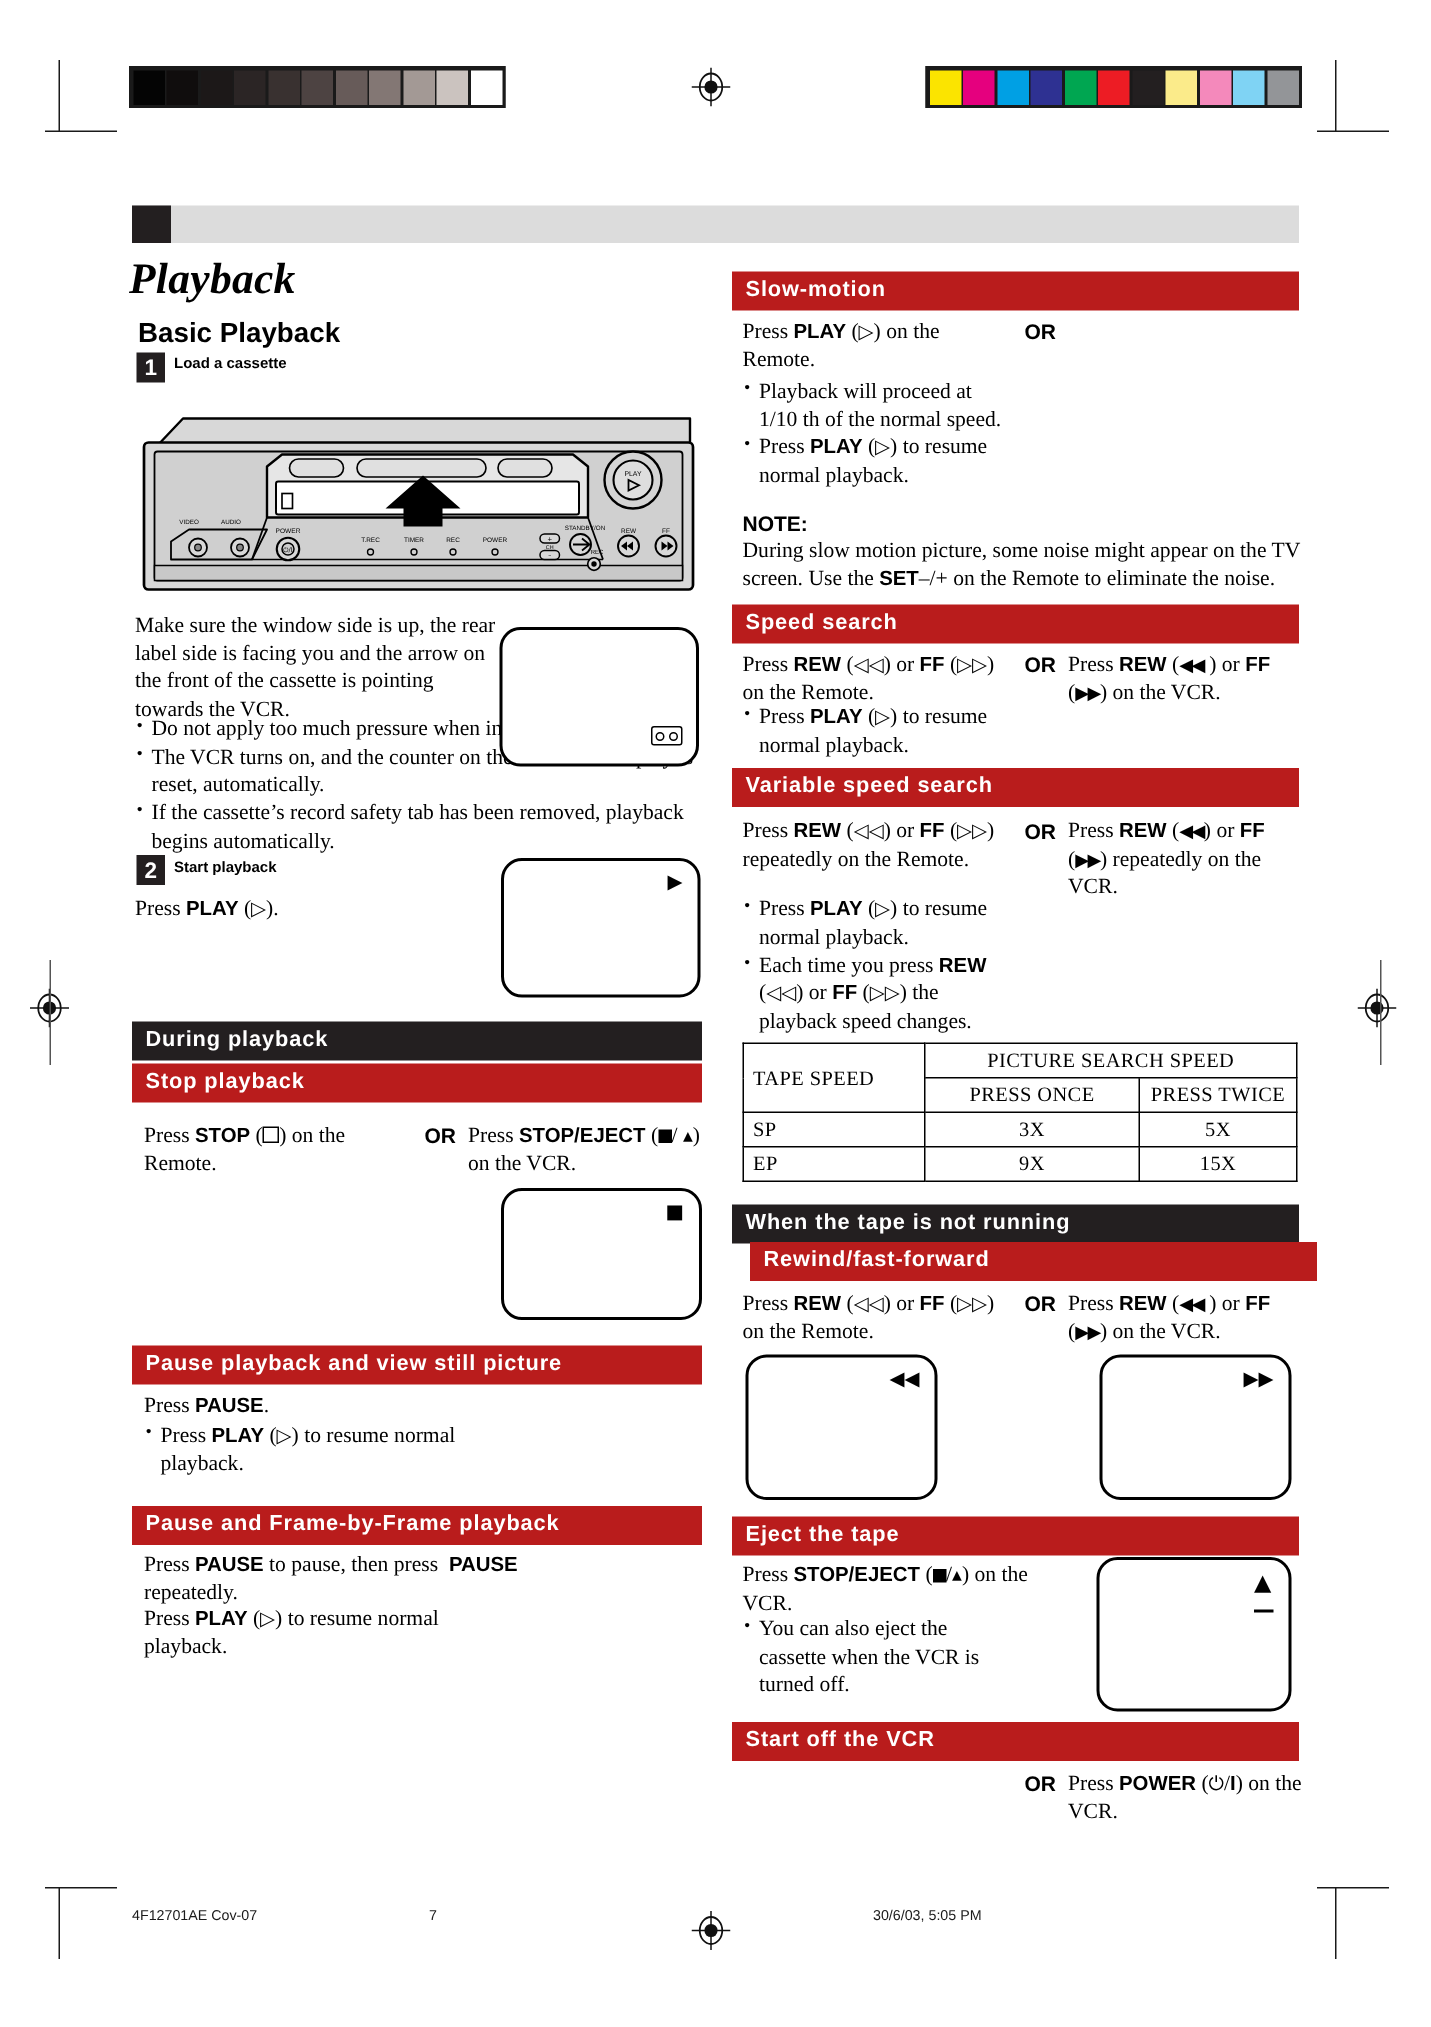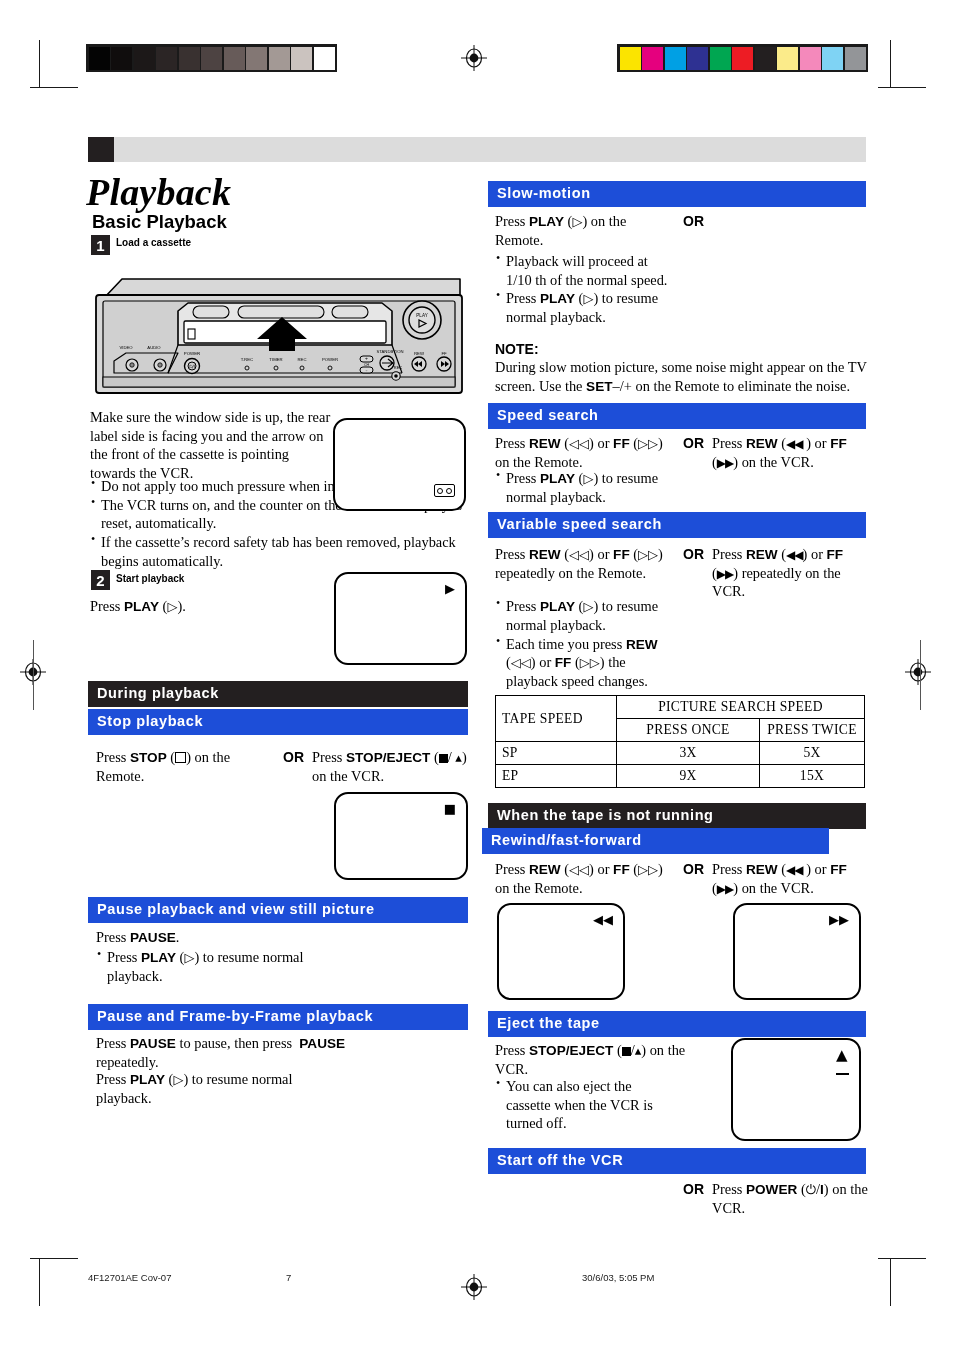--- a/index.html
+++ b/index.html
@@ -43,21 +43,21 @@
   .head-sq {
     position: absolute; left: 88px; top: 137px;
     width: 26px; height: 25px; background: #231f20;
   }
 
   
   .title-playback {
     position: absolute; left: 86px; top: 170px;
     font-family: "Liberation Serif", serif;
     font-style: italic; font-weight: 700;
-    font-size: 38px; letter-spacing: .2px;
+    font-size: 29px; letter-spacing: .2px;
   }
   .title-basic {
     position: absolute; left: 92px; top: 211px;
     font-family: "Liberation Sans", sans-serif;
     font-weight: 700; font-size: 18.5px;
   }
 
   
   .step {
     position: absolute;
@@ -80,21 +80,21 @@
     box-sizing: border-box;
     color: #ffffff;
     font-family: "Liberation Sans", sans-serif;
     font-size: 14.5px;
     font-weight: 600;
     letter-spacing: .6px;
     padding: 3px 0 3px 9px;
     line-height: 1.35;
   }
   .sec.black { background: #231f20; }
-  .sec.gray  { background: #1d4ed8; }
+  .sec.gray  { background: #b91c1c; }
 
   
   .txt {
     position: absolute;
     font-family: "Liberation Serif", serif;
     font-size: 14.4px;
     line-height: 1.3;
   }
   .txt b { font-family: "Liberation Sans", sans-serif; font-weight: 700; font-size: 13.6px; }
   .txt .or { font-family: "Liberation Sans", sans-serif; font-weight: 700; font-size: 14px; }
@@ -454,21 +454,21 @@
     </tr>
     <tr>
       <td class="l">EP</td>
       <td class="c">9X</td>
       <td class="c">15X</td>
     </tr>
   </tbody>
     </table>
 
   <div class="sec black" style="left:488px; top:803px; width:378px;">When the tape is not running</div>
-  <div class="sec gray" style="left:482px; top:828px; width:347px;">Rewind/fast-forward</div>
+  <div class="sec gray" style="left:500px; top:828px; width:378px;">Rewind/fast-forward</div>
 
   <div class="txt" style="left:495px; top:860px; width:170px;">
     Press <b>REW</b> (<span class="g-out">◁◁</span>) or <b>FF</b> (<span class="g-out">▷▷</span>) on the Remote.
   </div>
   <div class="txt" style="left:683px; top:860px;">
     <span class="or">OR</span>
   </div>
   <div class="txt" style="left:712px; top:860px; width:158px;">
     Press <b>REW</b> (<span class="g">◀◀</span> ) or <b>FF</b> (<span class="g">▶▶</span>) on the VCR.
   </div>

